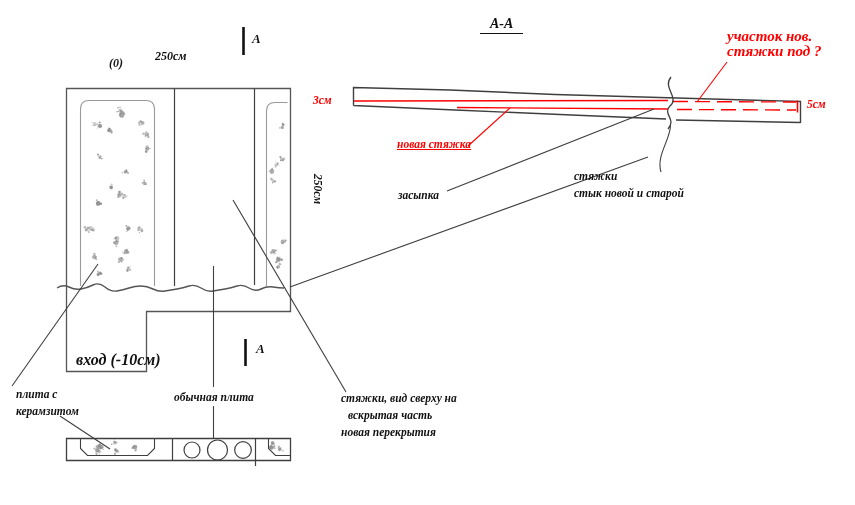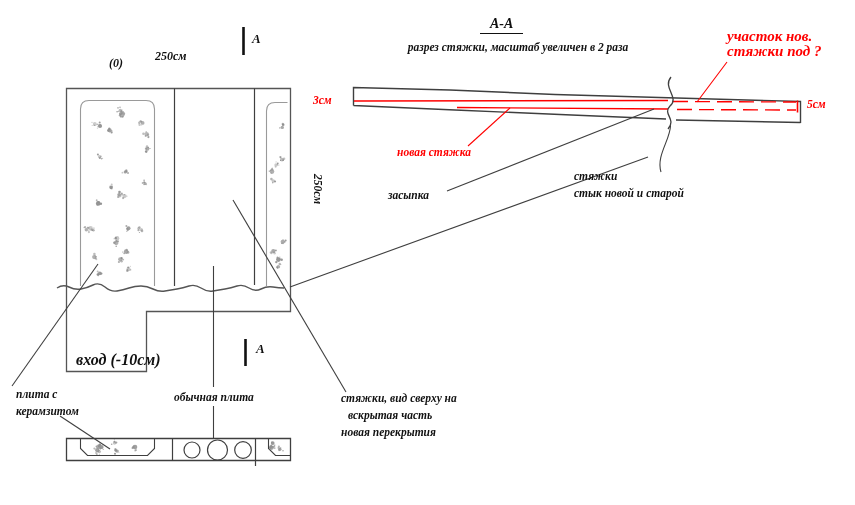--- a/index.html
+++ b/index.html
@@ -342,31 +342,30 @@
         <circle cx="279.9" cy="449.3" r="1.6" fill="#8f8f8f" opacity="0.84"></circle>
         <circle cx="280.6" cy="447.9" r="0.8" fill="#8f8f8f" opacity="0.58"></circle>
         <circle cx="279.1" cy="450.3" r="1.0" fill="#8f8f8f" opacity="0.54"></circle>
         <circle cx="278.9" cy="446.6" r="1.1" fill="#8f8f8f" opacity="0.61"></circle>
         <circle cx="278.6" cy="447.9" r="1.1" fill="#8f8f8f" opacity="0.59"></circle>
         <circle cx="283.0" cy="450.8" r="0.8" fill="#8f8f8f" opacity="0.79"></circle>
       </g>
   </svg>
 
   <div class="lbl ctr title" style="left:480px;top:16px;">А-А</div>
-  <div class="lbl ctr" style="left:383px;top:39px;width:270px;">разрез стяжки, масштаб увеличен в 2 раза</div>
 
   <div class="lbl red" style="left:727px;top:29px;font-size:15px;line-height:15px;">
     <span class="ln">участок нов.</span>
     <span class="ln">стяжки под ?</span>
   </div>
 
   <div class="lbl red" style="left:313px;top:92px;">3см</div>
   <div class="lbl red" style="left:807px;top:96px;">5см</div>
-  <div class="lbl red" style="left:397px;top:144px;">новая стяжка</div>
-  <div class="lbl" style="left:388px;top:187px;">засыпка</div>
+  <div class="lbl red" style="left:397px;top:136px;text-decoration:underline;">новая стяжка</div>
+  <div class="lbl" style="left:398px;top:187px;">засыпка</div>
 
   <div class="lbl" style="left:574px;top:168px;line-height:17px;">
     <span class="ln">стяжки</span>
     <span class="ln">стык новой и старой</span>
   </div>
 
   <div class="lbl" style="left:109px;top:55px;font-size:12px;">(0)</div>
   <div class="lbl" style="left:155px;top:48px;font-size:12px;">250см</div>
   <div class="lbl rot90" style="left:326px;top:174px;">250см</div>
 

